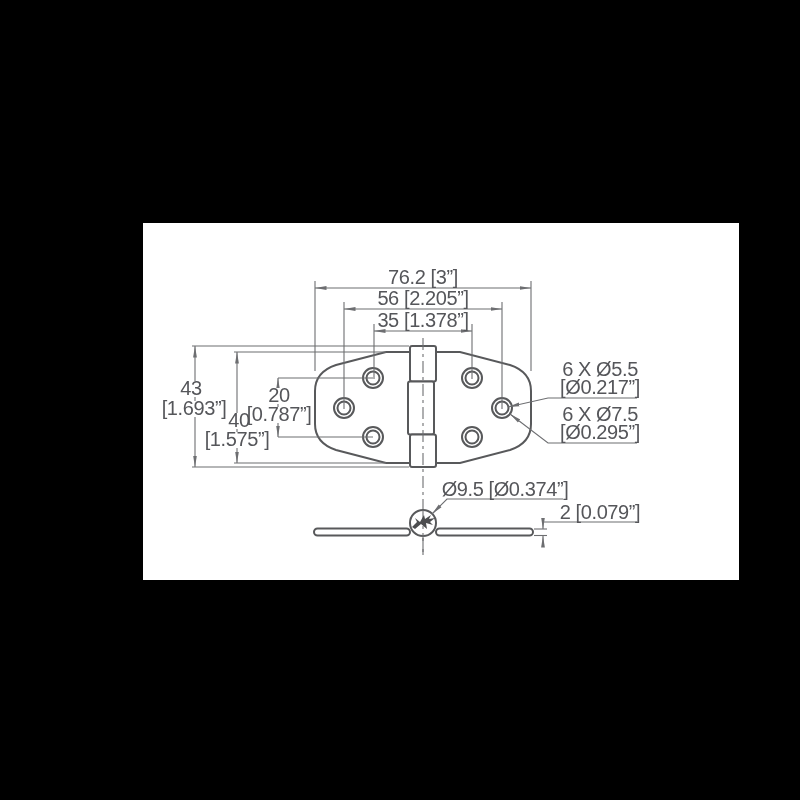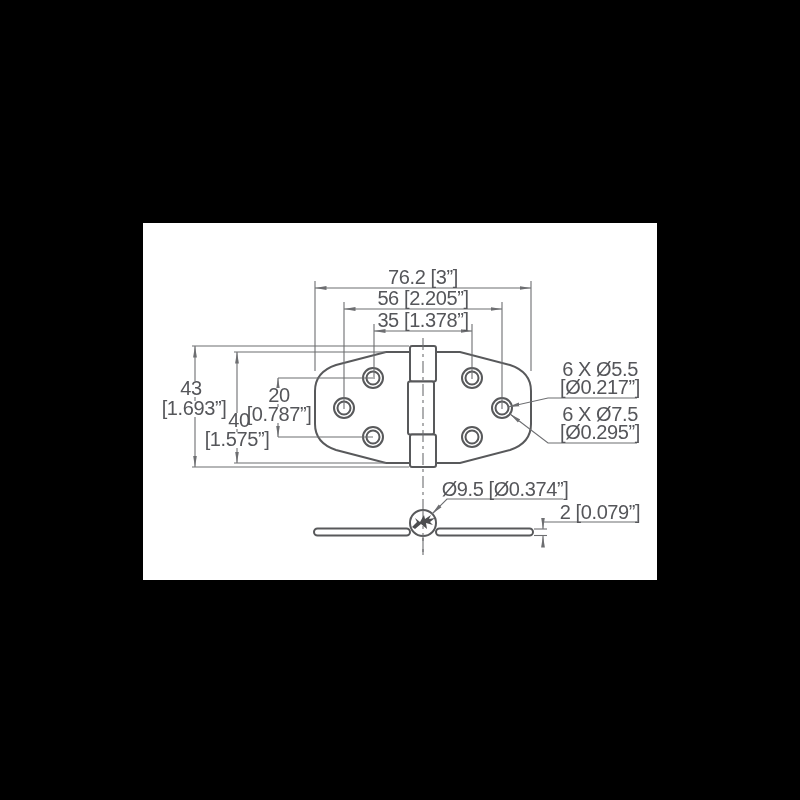--- a/index.html
+++ b/index.html
@@ -3,21 +3,21 @@
 <meta charset="utf-8">
 <style>
   :root{
     --page-bg:#000000; --canvas-bg:#ffffff;
     --object-line:#58595b; --dim-line:#6d6e71;
     --text-color:#55565a; --blob-fill:#4c4d4f;
   }
   html,body{margin:0;padding:0;}
   body{width:800px;height:800px;background:var(--page-bg);position:relative;overflow:hidden;
        font-family:"Liberation Sans",sans-serif;}
-  .canvas{position:absolute;left:143px;top:223px;width:514px;height:357px;background:var(--canvas-bg);}
+  .canvas{position:absolute;left:143px;top:223px;width:596px;height:357px;background:var(--canvas-bg);}
   svg{display:block;}
   .obj{stroke:var(--object-line);stroke-width:2;fill:none;}
   .objw{stroke:var(--object-line);stroke-width:2;fill:#ffffff;}
   .dim{stroke:var(--dim-line);stroke-width:1.1;fill:none;}
   .cl{stroke:var(--dim-line);stroke-width:1.1;fill:none;stroke-dasharray:12 4 3 4;}
   .dimtext{font-family:"Liberation Sans",sans-serif;font-size:20px;fill:var(--text-color);
            letter-spacing:-0.4px;text-anchor:middle;}
   .mask{fill:var(--canvas-bg);stroke:none;}
   .arrfill{fill:#6d6e71;}
   .blob{fill:var(--blob-fill);stroke:none;}

